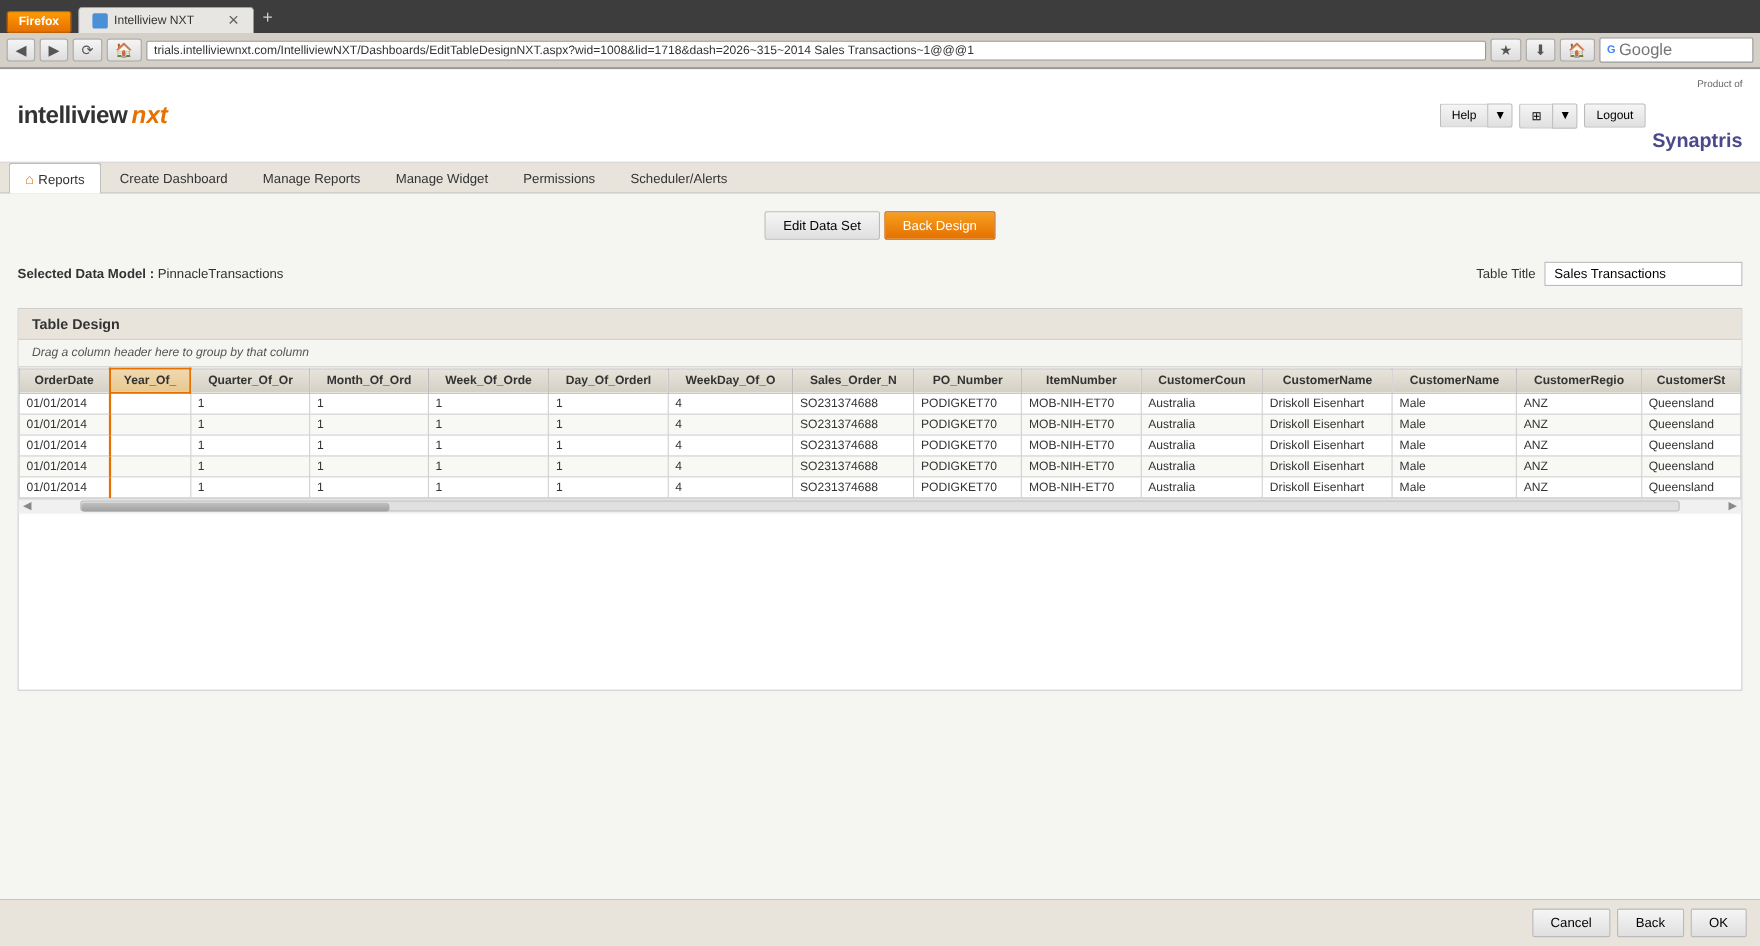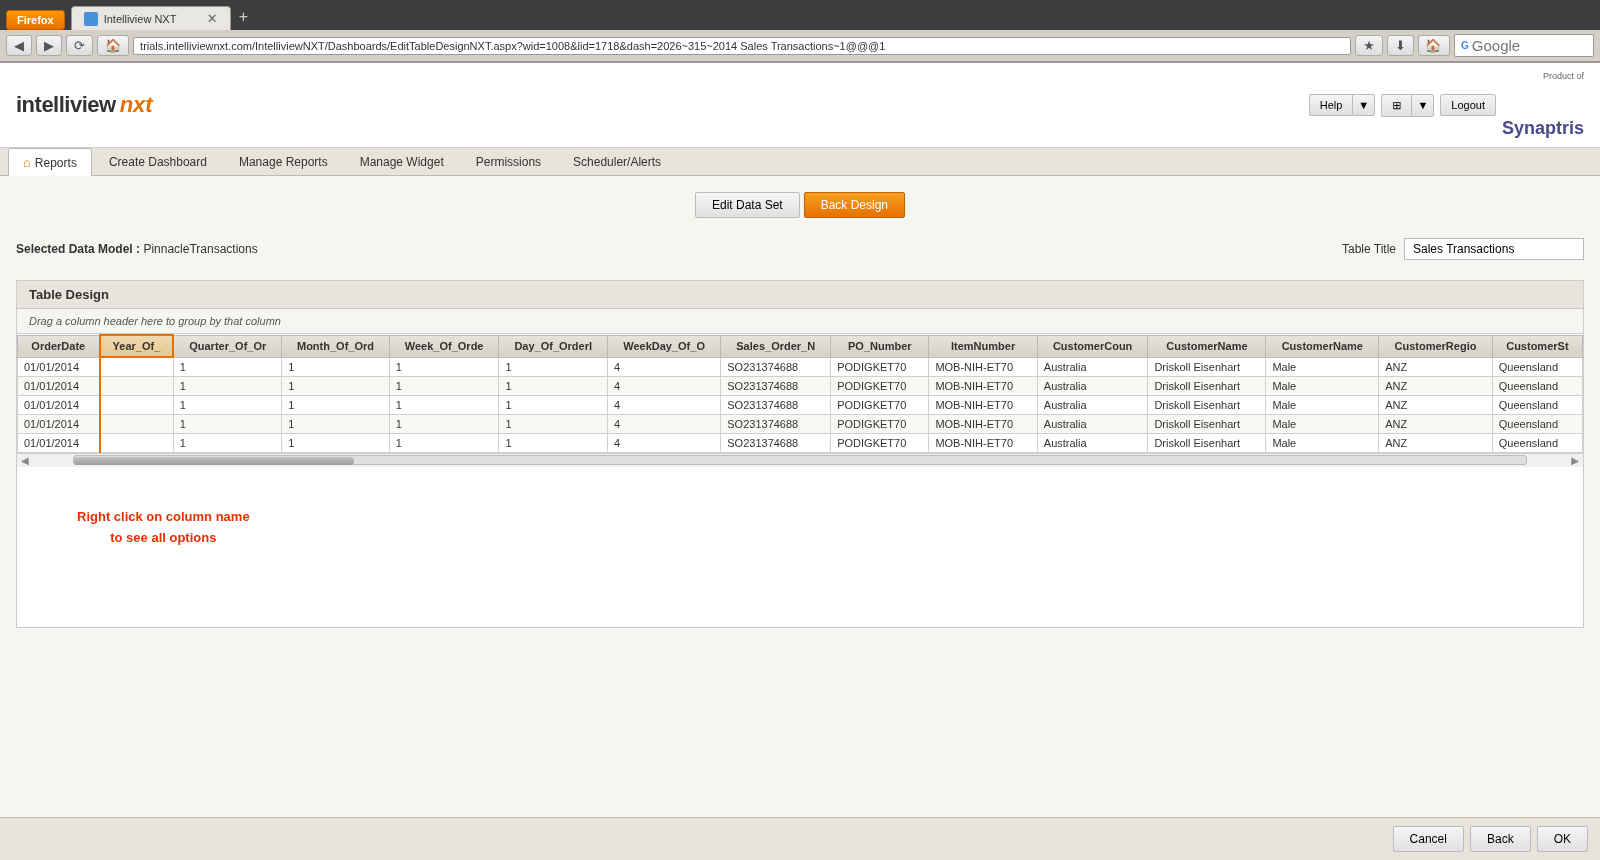--- a/index.html
+++ b/index.html
@@ -304,26 +304,20 @@
     <div class="scroll-hint">
       <div style="padding: 2px 4px; font-size:10px; color:#888;">◀</div>
       <div class="scroll-track">
         <div class="scroll-thumb"></div>
       </div>
       <div style="padding: 2px 4px; font-size:10px; color:#888;">▶</div>
     </div>
 
     <div style="position:relative; min-height:160px; padding: 8px 12px;">
 
-      <div style="position:absolute; left:60px; top:40px;">
-        <div class="annotation-text">
-          <div>Right click on column name</div>
-          <div>to see all options</div>
-        </div>
-      </div>
     </div>
 
   </div>
 </div>
 
 <div class="bottom-toolbar">
   <button class="bottom-btn">Cancel</button>
   <button class="bottom-btn">Back</button>
   <button class="bottom-btn">OK</button>
 </div>

